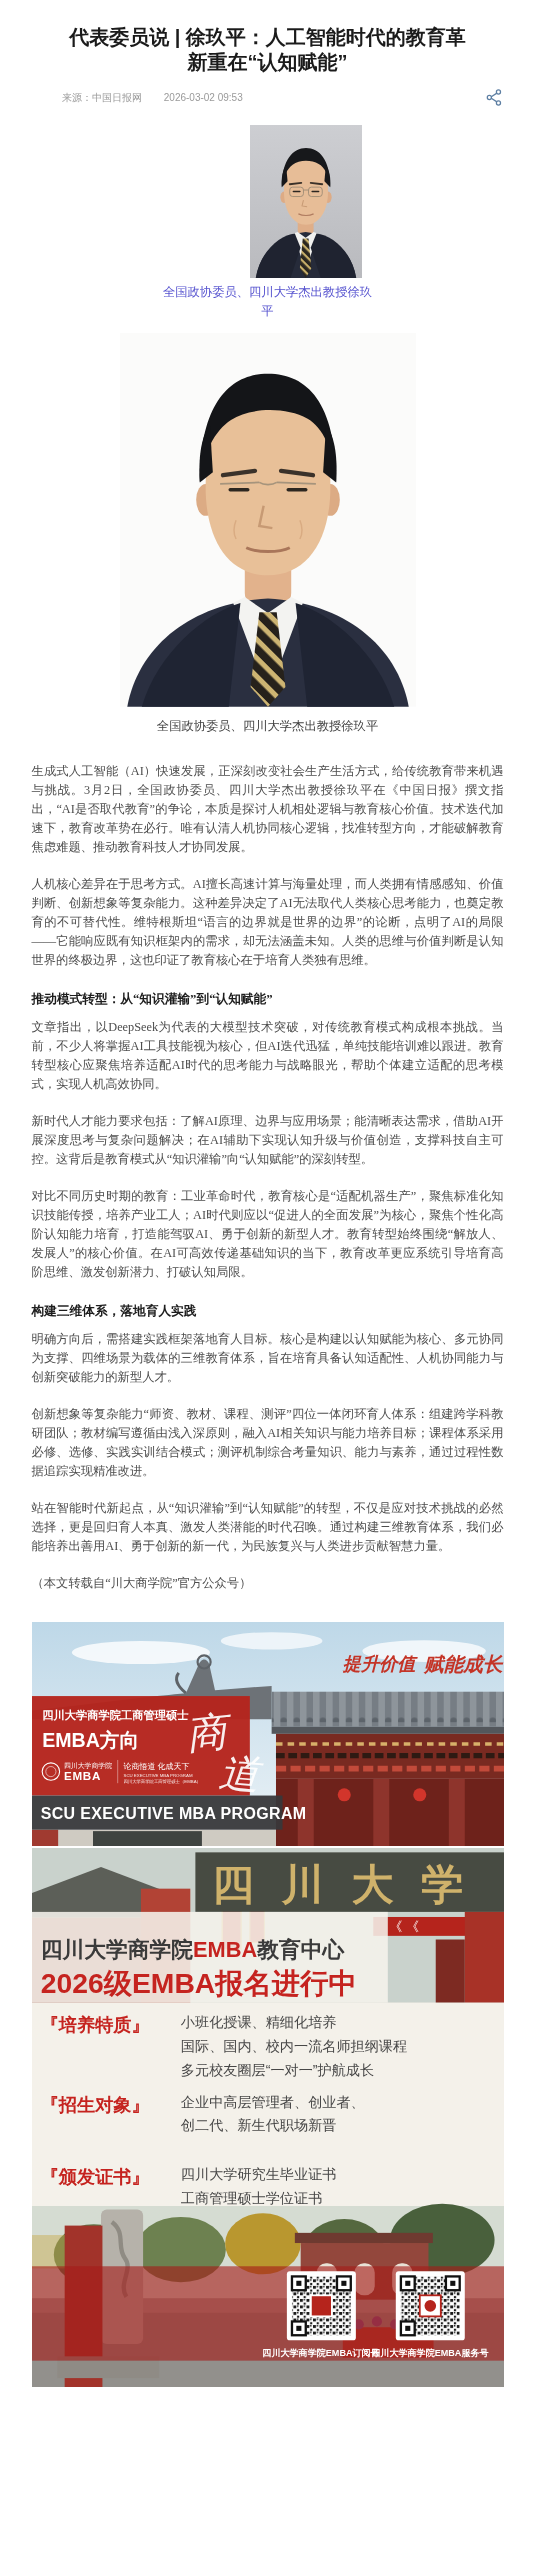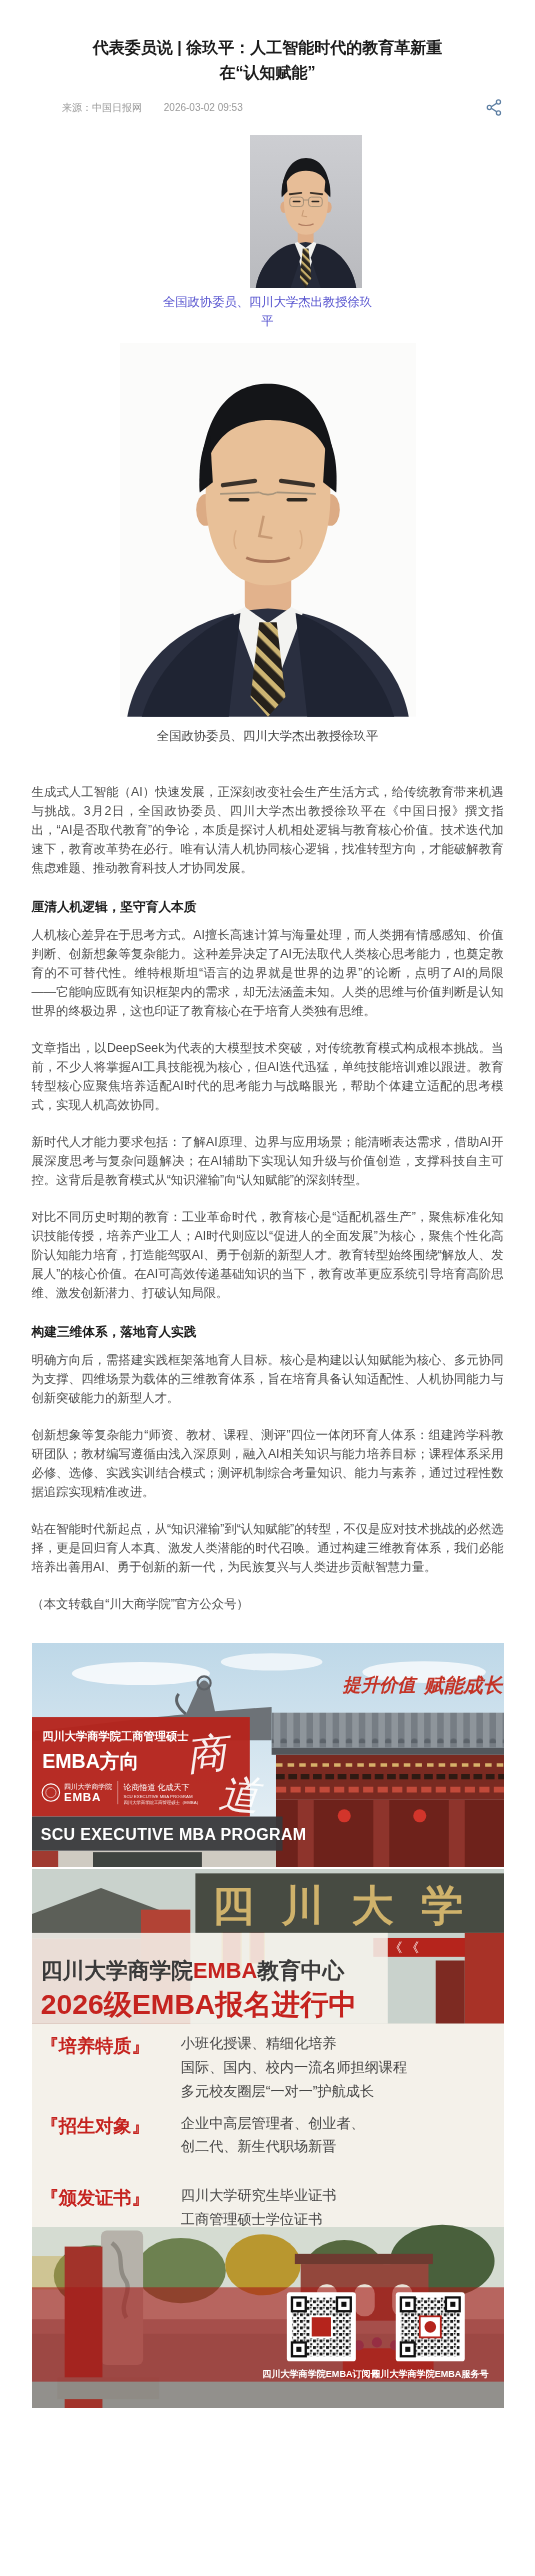--- a/index.html
+++ b/index.html
@@ -1,27 +1,27 @@
 <!DOCTYPE html>
 <html style="font-size:11.6px"><head>
 <meta charset="utf-8">
 <style>
   html,body{margin:0;padding:0;background:#ffffff;}
   body{width:535px;font-family:"Liberation Sans","DejaVu Sans",sans-serif;-webkit-font-smoothing:antialiased;}
   .content{width:472px;margin:0 auto;padding:19px 0 41px;}
-  .title{font-size:16px;line-height:25px;font-weight:700;color:#1b1b1b;text-align:center;margin:16px;padding:0 29px;}
+  .title{font-size:20px;line-height:25px;font-weight:700;color:#1b1b1b;text-align:center;margin:6px;padding:0 29px;}
   .meta{margin-top:16px;position:relative;padding-left:30.5px;color:#9a9a9a;font-size:10px;height:14.5px;line-height:14.5px;}
   .meta .src{margin-right:19px;}
   .share-btn{position:absolute;right:0;top:-2.9px;width:19px;height:19px;background:none;border:none;padding:0;cursor:pointer;}
   .fig1{width:112px;margin:19px auto 0;transform:translateX(38px);}
   .fig2{width:296px;margin:11.6px auto 0;}
   .fig1 svg,.fig2 svg,.ad svg{display:block;width:100%;height:auto;}
   .cap1{width:218px;margin:5.8px auto 0;text-align:center;font-size:12.3px;line-height:19px;color:#5552cf;}
   .cap2{margin-top:10.2px;text-align:center;font-size:12.3px;line-height:19px;color:#3f3f3f;}
-  .body{margin-top:37px;}
+  .body{margin-top:26px;font-family:Liberation Serif, serif;}
   .body p{font-size:12.3px;line-height:19px;color:#4d4d4d;text-align:justify;margin:0 0 18px;}
   .body h2{font-size:12.7px;line-height:19px;font-weight:700;color:#1d1d1d;margin:20.3px 0 8.7px;}
   .note{margin:22px 0 0;font-size:12.3px;line-height:19px;color:#4d4d4d;}
   .ad{margin-top:29px;display:block;cursor:pointer;}
   .ad + .ad{margin-top:1.5px;}
 </style>
 </head>
 <body>
 
 <div class="content">
@@ -114,22 +114,22 @@
       <path d="M198,238 L192,266 L210,269" stroke="#c79a74" stroke-width="3.4" fill="none"></path>
       <path d="M174,296 C188,303 220,303 234,296" stroke="#a9765a" stroke-width="4" fill="none"></path>
       <path d="M160,258 C156,268 156,276 160,284" stroke="#d9ab82" stroke-width="2" fill="none"></path>
       <path d="M248,258 C252,268 252,276 248,284" stroke="#d9ab82" stroke-width="2" fill="none"></path>
     </svg>
   </div>
   <div class="cap2">全国政协委员、四川大学杰出教授徐玖平</div>
 
   <div class="body">
     <p>生成式人工智能（AI）快速发展，正深刻改变社会生产生活方式，给传统教育带来机遇与挑战。3月2日，全国政协委员、四川大学杰出教授徐玖平在《中国日报》撰文指出，“AI是否取代教育”的争论，本质是探讨人机相处逻辑与教育核心价值。技术迭代加速下，教育改革势在必行。唯有认清人机协同核心逻辑，找准转型方向，才能破解教育焦虑难题、推动教育科技人才协同发展。</p>
-    <h2>厘清人机逻辑，坚守育人本质</h2>
     <p>人机核心差异在于思考方式。AI擅长高速计算与海量处理，而人类拥有情感感知、价值判断、创新想象等复杂能力。这种差异决定了AI无法取代人类核心思考能力，也奠定教育的不可替代性。维特根斯坦“语言的边界就是世界的边界”的论断，点明了AI的局限——它能响应既有知识框架内的需求，却无法涵盖未知。人类的思维与价值判断是认知世界的终极边界，这也印证了教育核心在于培育人类独有思维。</p>
+    <h2>推动模式转型：从“知识灌输”到“认知赋能”</h2>
     <p>文章指出，以DeepSeek为代表的大模型技术突破，对传统教育模式构成根本挑战。当前，不少人将掌握AI工具技能视为核心，但AI迭代迅猛，单纯技能培训难以跟进。教育转型核心应聚焦培养适配AI时代的思考能力与战略眼光，帮助个体建立适配的思考模式，实现人机高效协同。</p>
     <p>新时代人才能力要求包括：了解AI原理、边界与应用场景；能清晰表达需求，借助AI开展深度思考与复杂问题解决；在AI辅助下实现认知升级与价值创造，支撑科技自主可控。这背后是教育模式从“知识灌输”向“认知赋能”的深刻转型。</p>
     <p>对比不同历史时期的教育：工业革命时代，教育核心是“适配机器生产”，聚焦标准化知识技能传授，培养产业工人；AI时代则应以“促进人的全面发展”为核心，聚焦个性化高阶认知能力培育，打造能驾驭AI、勇于创新的新型人才。教育转型始终围绕“解放人、发展人”的核心价值。在AI可高效传递基础知识的当下，教育改革更应系统引导培育高阶思维、激发创新潜力、打破认知局限。</p>
     <h2>构建三维体系，落地育人实践</h2>
     <p>明确方向后，需搭建实践框架落地育人目标。核心是构建以认知赋能为核心、多元协同为支撑、四维场景为载体的三维教育体系，旨在培育具备认知适配性、人机协同能力与创新突破能力的新型人才。</p>
     <p>创新想象等复杂能力“师资、教材、课程、测评”四位一体闭环育人体系：组建跨学科教研团队；教材编写遵循由浅入深原则，融入AI相关知识与能力培养目标；课程体系采用必修、选修、实践实训结合模式；测评机制综合考量知识、能力与素养，通过过程性数据追踪实现精准改进。</p>
     <p>站在智能时代新起点，从“知识灌输”到“认知赋能”的转型，不仅是应对技术挑战的必然选择，更是回归育人本真、激发人类潜能的时代召唤。通过构建三维教育体系，我们必能培养出善用AI、勇于创新的新一代，为民族复兴与人类进步贡献智慧力量。</p>
     <p class="note">（本文转载自“川大商学院”官方公众号）</p>
   </div>
 

